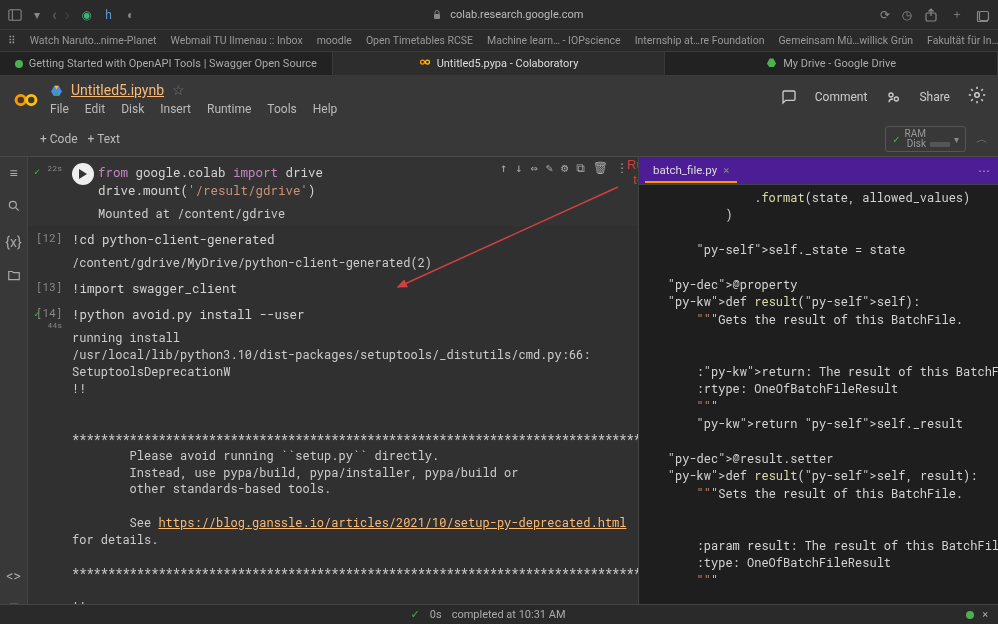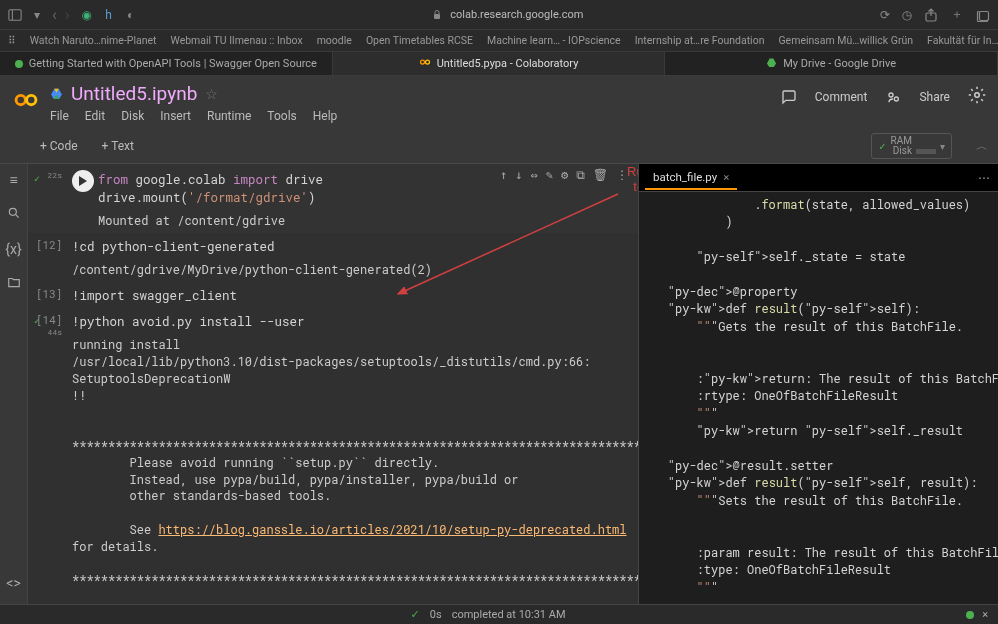--- a/index.html
+++ b/index.html
@@ -77,35 +77,35 @@
     display:flex;
     align-items:flex-start;
     gap:10px;
   }
   .colab-logo {
     width:28px; height:28px; margin-top:4px;
   }
   .colab-title-area { flex:1; }
   .title-row { display:flex; align-items:center; gap:8px; }
   .drive-badge { width:13px; height:13px; }
-  .doc-title { font-size:19px; color:#f0abfc; }
+  .doc-title { font-size:14px; color:#fdba74;text-decoration:underline; }
   .star-icon { color:#777; font-size:14px; cursor:pointer; }
   .menu-row { display:flex; gap:16px; font-size:12px; color:#bbb; padding:4px 0 6px 0; }
   .menu-row span { cursor:pointer; }
   .colab-actions { display:flex; align-items:center; gap:18px; padding-top:4px; }
   .colab-action { display:flex; align-items:center; gap:18px; color:#ccc; cursor:pointer; font-size:12px; }
 
   
   .colab-toolbar {
     background:#383838;
     display:flex;
     align-items:center;
     padding: 4px 10px 4px 40px;
     border-bottom:1px solid #4a4a4a;
-    gap:24px;
+    gap:10px;
   }
   .add-btn { display:flex; align-items:center; gap:4px; color:#bbb; cursor:pointer; font-size:12px; }
   .toolbar-spacer { flex:1; }
   .resource-box { display:flex; align-items:center; gap:4px; font-size:10px; color:#999; border:1px solid #555; padding:2px 6px; border-radius:3px; position:relative; }
   .resource-graph { width:20px; height:16px; background:linear-gradient(to top, #555 30%, transparent 30%); }
   .caret { color:#888; cursor:pointer; }
 
   
   .main-area {
     display:flex;
@@ -187,21 +187,21 @@
     position:absolute;
     right:0;
     top:0;
     color:#d04040;
     font-size:13px;
     text-align:center;
     font-family:-apple-system,sans-serif;
   }
 
   
-  .editor-tabs { display:flex; align-items:center; background:#000000; height:28px; border-bottom:1px solid #444; padding:0 6px; }
+  .editor-tabs { display:flex; align-items:center; background:#4c1d95; height:28px; border-bottom:1px solid #444; padding:0 6px; }
   .editor-tab { display:flex; align-items:center; gap:6px; padding:4px 8px; font-size:11.5px; color:#ddd; border-bottom:2px solid #ff9800; cursor:pointer; }
   .editor-tab .close-x { color:#888; cursor:pointer; }
   .editor-more { margin-left:auto; color:#aaa; cursor:pointer; letter-spacing:2px; }
   .code-editor {
     flex:1;
     overflow:hidden;
     font-family:"Roboto Mono",Consolas,monospace;
     font-size:12px;
     display:flex;
   }
@@ -443,21 +443,21 @@
         <span class="check">✓</span>
         <div class="time">22s</div>
       </div>
       <div class="run-btn">
         <svg viewBox="0 0 10 10">
             <polygon points="1,0 9,5 1,10" fill="#333"></polygon>
           </svg>
       </div>
       <div class="cell-body">
         <div class="code-line"><span class="kw">from</span> google.colab <span class="kw">import</span> drive
-drive.mount(<span class="str">'/format/gdrive'</span>)</div>
+drive.mount(<span class="str">'/result/gdrive'</span>)</div>
         <div class="output">Mounted at /content/gdrive</div>
       </div>
     </div>
 
     <div class="cell">
       <div class="cell-gutter"><span class="prompt">[12]</span></div>
       <div class="cell-body">
         <div class="code-line">!cd python-client-generated</div>
         <div class="output">/content/gdrive/MyDrive/python-client-generated(2)</div>
       </div>

